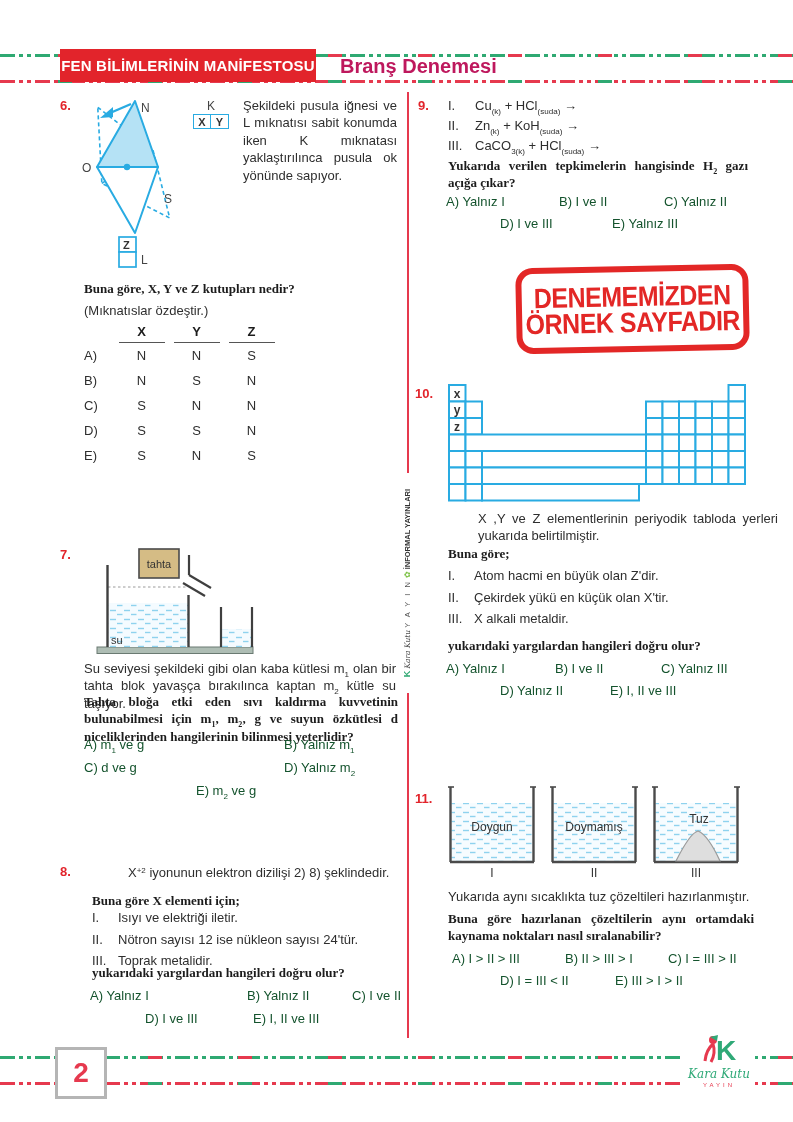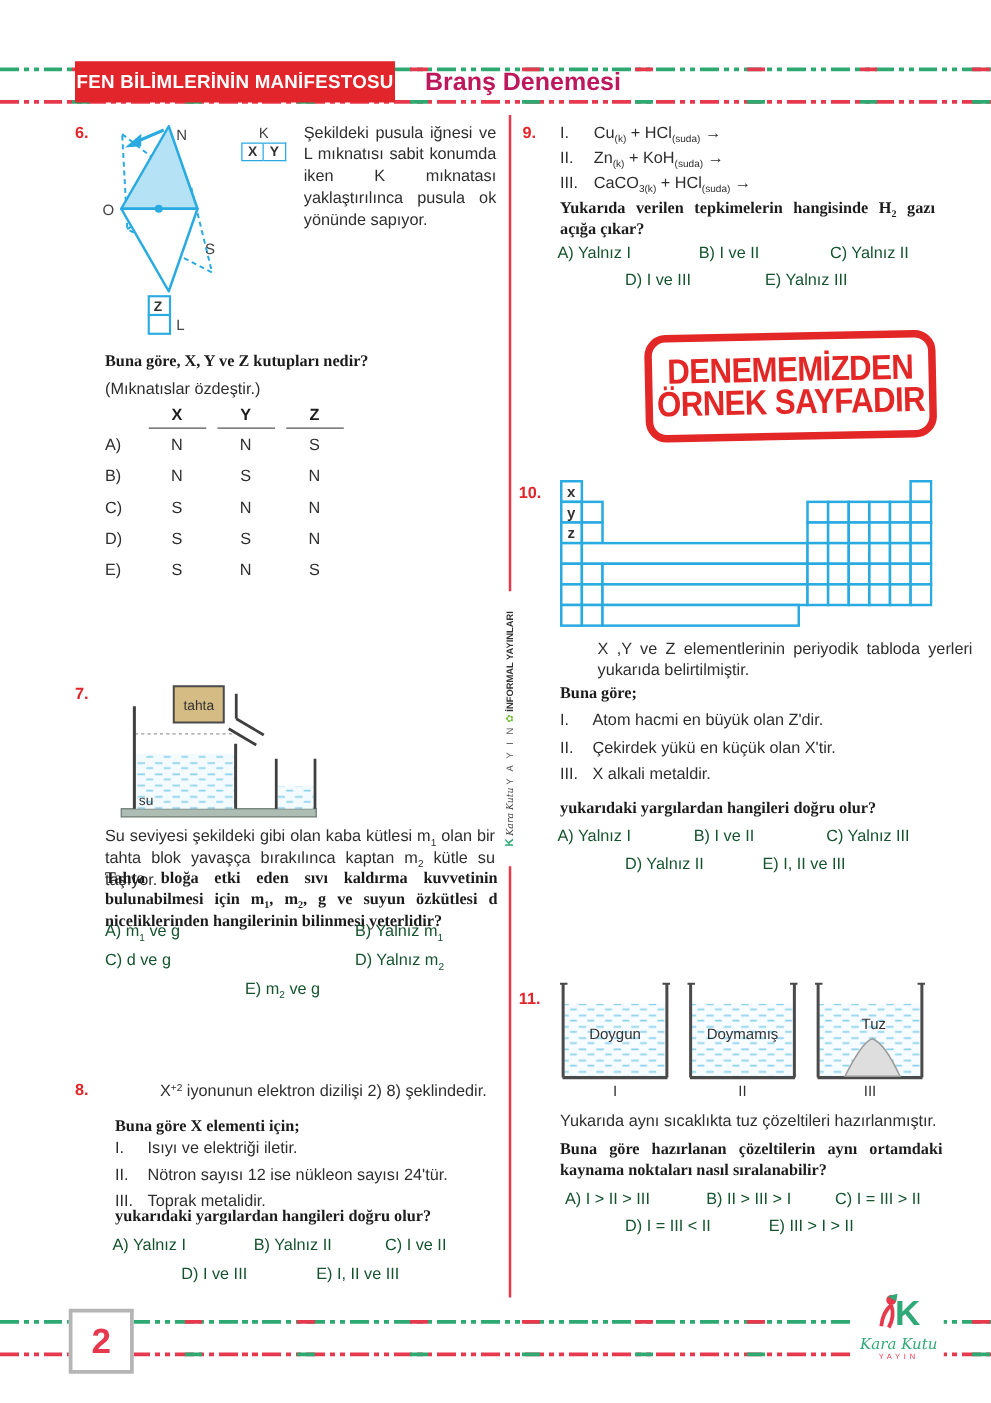--- a/index.html
+++ b/index.html
@@ -226,21 +226,21 @@
       <span>Nötron sayısı 12 ise nükleon sayısı 24'tür.</span>
     </div>
     <div class="item-row">
       <span class="rn">III.</span>
       <span>Toprak metalidir.</span>
     </div>
   </div>
   <div class="abs txt bold" style="left:92px; top:964px; width:305px;">yukarıdaki yargılardan hangileri doğru olur?</div>
   <div class="optrow" style="left:90px; top:988px;">
     <span style="width:113px;">A) Yalnız I</span>
-    <span style="width:105px;">B) Yalnız II</span>
+    <span style="width:105px;margin-left:44px;">B) Yalnız II</span>
     <span>C) I ve II</span>
   </div>
   <div class="optrow" style="left:145px; top:1011px;">
     <span style="width:108px;">D) I ve III</span>
     <span>E) I, II ve III</span>
   </div>
 
   <div class="qnum" style="left:418px; top:98px;">9.</div>
   <div class="abs" style="left:448px; top:98px; width:300px;">
     <div class="react-row">

